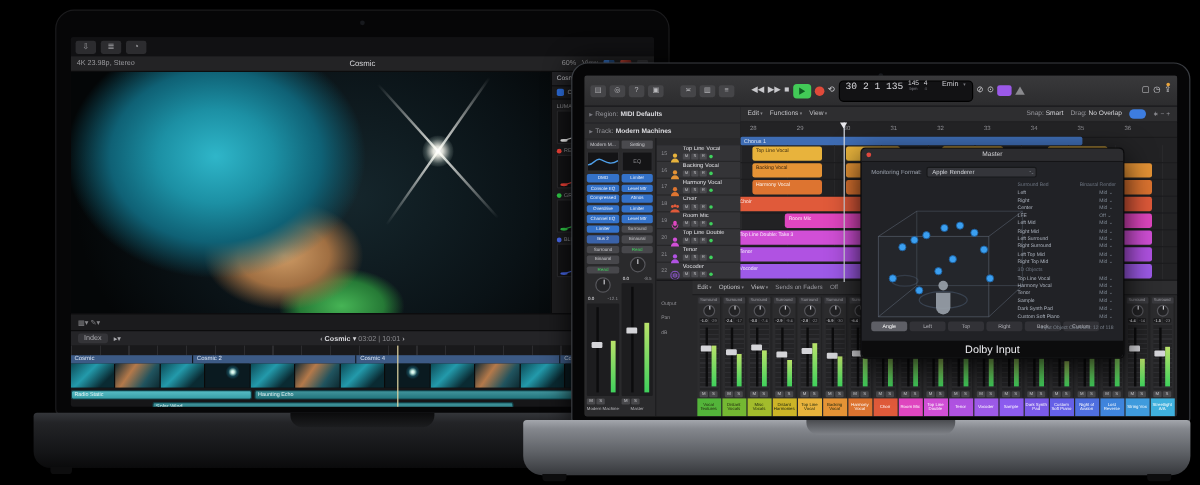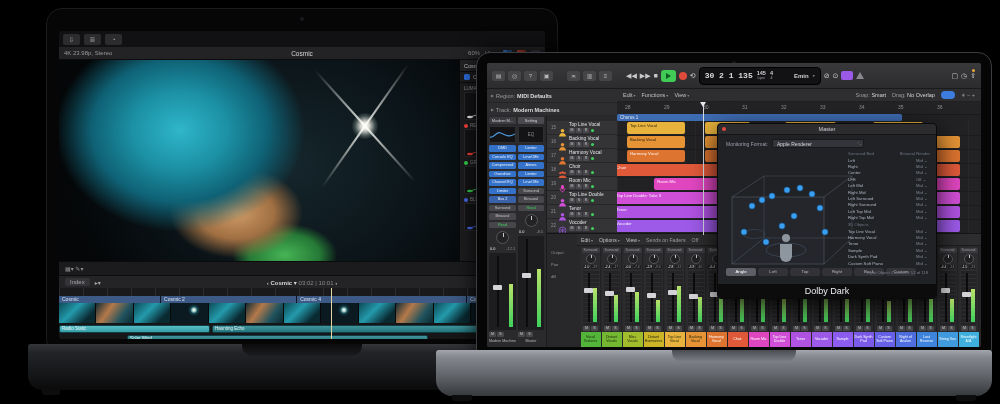--- a/index.html
+++ b/index.html
@@ -83,22 +83,22 @@
   
   .lg-toolbar{position:absolute;left:0;top:0;right:0;height:26px;background:linear-gradient(180deg,#39393b,#2c2c2e);
      border-bottom:1px solid #1a1a1c;display:flex;align-items:center;gap:3px;padding:0 5px;box-sizing:border-box;}
   .lg-ic{width:13px;height:10px;border-radius:2px;background:#454548;color:#b8b8bc;font-size:6px;line-height:10px;text-align:center;}
   .lg-gap{width:8px;}
   .tr-ic{color:#c8c8cc;font-size:7px;line-height:10px;}
   .play-chip{width:15px;height:12px;border-radius:3px;background:#42ca57;color:#083;font-size:7px;line-height:12px;text-align:center;color:#0b3;
      display:flex;align-items:center;justify-content:center;}
   .play-chip span{width:0;height:0;border-left:5px solid #0e5c22;border-top:3.5px solid transparent;border-bottom:3.5px solid transparent;}
   .rec-dot{width:8px;height:8px;border-radius:50%;background:#e04a3a;}
-  .lcd{width:122px;height:18px;background:#121214;border-radius:4px;border:1px solid #000;display:flex;align-items:center;
-     gap:4px;padding:0 5px;box-sizing:border-box;font-weight:bold;}
+  .lcd{width:112px;height:18px;background:#121214;border-radius:4px;border:1px solid #000;display:flex;
+     gap:4px;padding:0 5px;box-sizing:border-box;}
   .lcd .pos{color:#dcdce0;font-size:8px;font-family:"Liberation Mono",monospace;white-space:nowrap;}
   .lcd .stack{display:flex;flex-direction:column;align-items:center;line-height:1;}
   .lcd .stack .a{color:#cfcfd4;font-size:5.5px;}
   .lcd .stack .b{color:#7a7a80;font-size:3.5px;}
   .lcd .key{color:#cfcfd4;font-size:6px;margin-left:auto;}
   .badge-purple{width:12px;height:9px;border-radius:2px;background:#9b59e8;}
   .warn-ic{width:0;height:0;border-left:4px solid transparent;border-right:4px solid transparent;border-bottom:7px solid #8a8a8e;}
   .led{position:absolute;right:6px;top:6px;width:3px;height:3px;border-radius:50%;background:#e8a33c;}
   .lg-leftrows{position:absolute;left:0;top:26px;width:130px;height:26px;background:#2e2e30;border-right:1px solid #1c1c1e;font-size:5.5px;}
   .lrow{height:13px;display:flex;align-items:center;gap:2px;padding:0 4px;border-bottom:1px solid #242426;color:#9a9aa0;}
@@ -1156,21 +1156,21 @@
         </div>
       <div class="at-views" id="at-views">
           <div class="at-vbtn on">Angle</div>
           <div class="at-vbtn">Left</div>
           <div class="at-vbtn">Top</div>
           <div class="at-vbtn">Right</div>
           <div class="at-vbtn">Back</div>
           <div class="at-vbtn">Custom</div>
         </div>
       <div class="at-info">Input Object Channels: 12 of 118</div>
-      <div class="at-foot">Dolby Dark</div>
+      <div class="at-foot">Dolby Input</div>
     </div>
 
   </div>
 </div>
 <div class="base right">
   <div class="notch"></div>
   <div class="foot" style="left:16px;width:20px"></div>
   <div class="foot" style="right:16px;width:20px"></div>
 </div>
 

